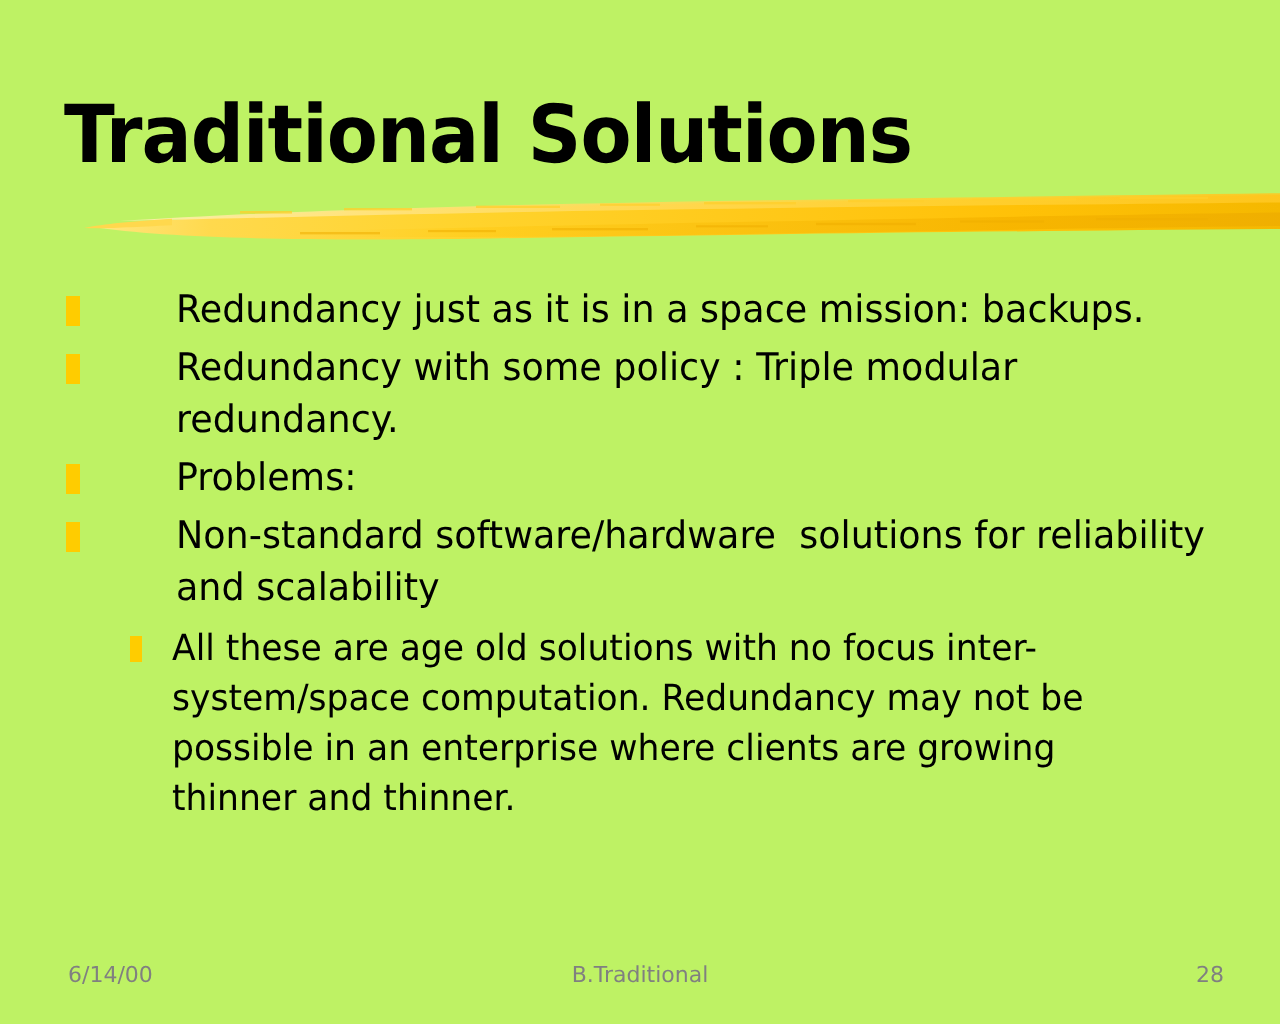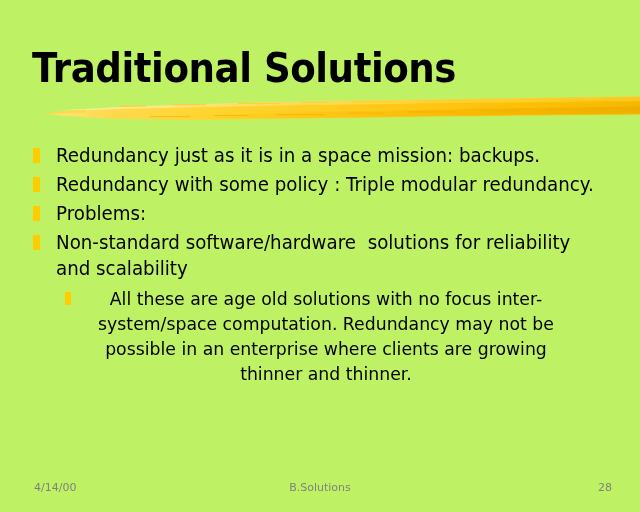--- a/index.html
+++ b/index.html
@@ -54,25 +54,25 @@
     width: 640px;
   }
   .bullet-row {
     position: relative;
     display: flex;
     align-items: flex-start;
   }
   .bullet-row.lvl1 {
     padding-left: 33px;
     margin-bottom: 3px;
+    gap: 32px;
   }
   .bullet-row.lvl2 {
     padding-left: 65px;
     margin-top: 5px;
-    text-align: center;
   }
   .marker {
     flex: 0 0 auto;
     background: #FFCC00;
   }
   .lvl1 .marker {
     width: 7px;
     height: 15px;
     margin-top: 6px;
     margin-right: 16px;
@@ -221,18 +221,18 @@
     </div>
 
     <div class="bullet-row lvl2">
       <span class="marker"></span>
       <span class="btext">All these are age old solutions with no focus inter-system/space computation. Redundancy may not be possible in an enterprise where clients are growing thinner and thinner.</span>
     </div>
 
   </div>
 
   <div class="footer">
-    <span class="f-date">4/14/00</span>
-    <span class="f-author">B.Solutions</span>
+    <span class="f-date">6/14/00</span>
+    <span class="f-author">B.Traditional</span>
     <span class="f-page">28</span>
   </div>
 
 </div>
 
 </body></html>

